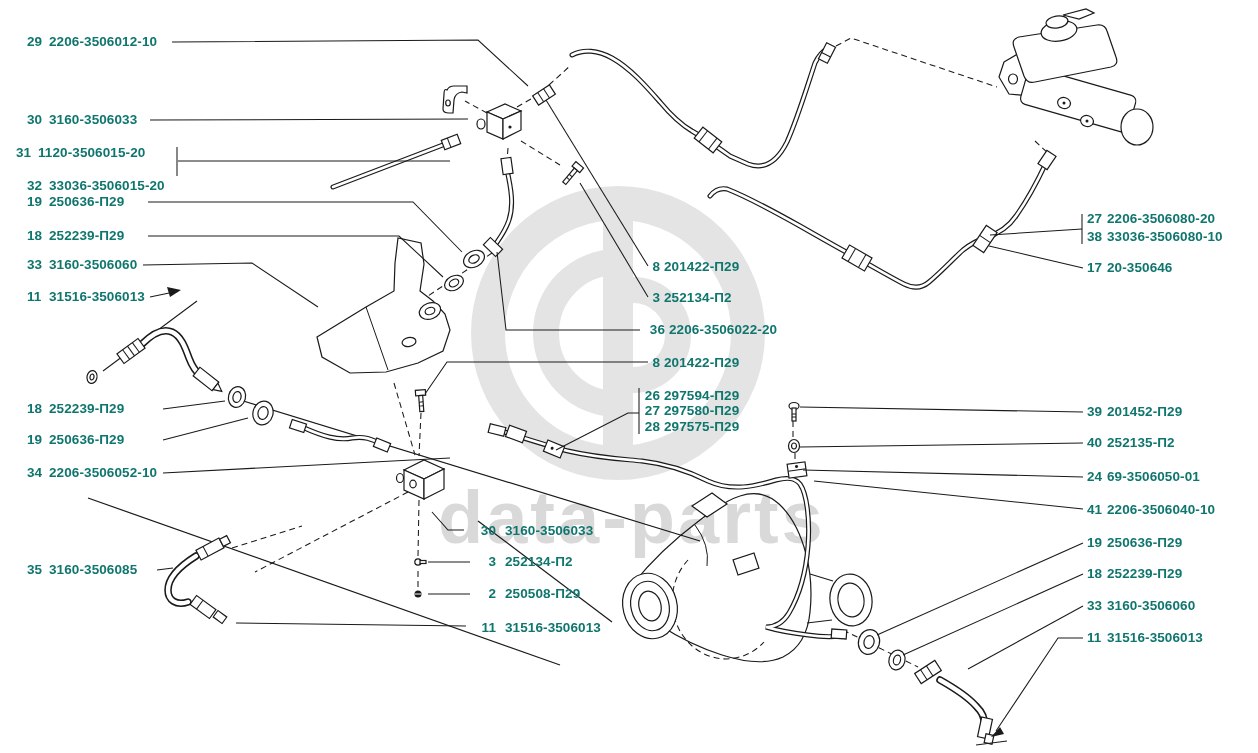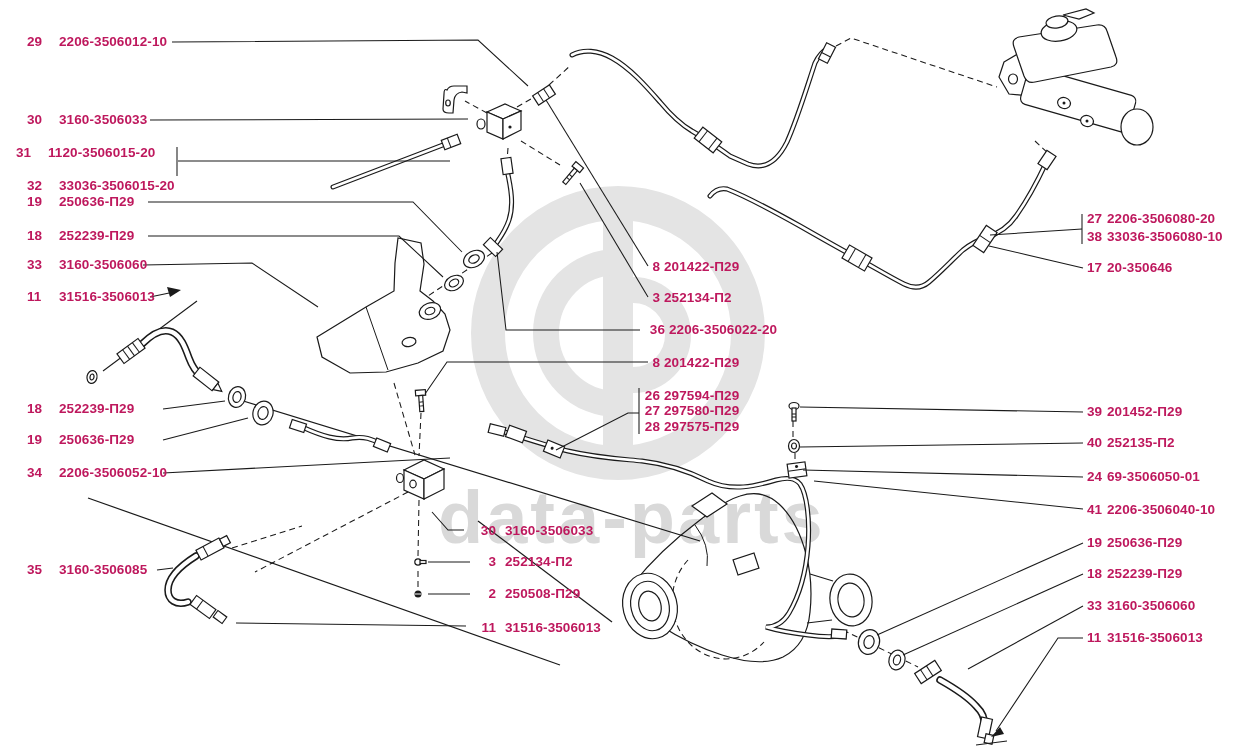--- a/index.html
+++ b/index.html
@@ -1,22 +1,22 @@
 <!DOCTYPE html>
 <html><head>
 <meta charset="utf-8">
 <style>
   html,body{margin:0;padding:0;background:#fff;}
   .canvas{position:relative;width:1258px;height:753px;background:#fff;overflow:hidden;
           font-family:"Liberation Sans",sans-serif;}
   .canvas svg{position:absolute;left:0;top:0;}
   .co{position:absolute;display:flex;line-height:16px;white-space:nowrap;
-      font:bold 13.5px "Liberation Sans",sans-serif;color:#be185d;letter-spacing:.1px;}
+      font:bold 13.5px "Liberation Sans",sans-serif;color:#0f766e;letter-spacing:.1px;}
   .co .n{width:22px;}
-  .co .c{margin-left:10px;}
+  .co .c{}
   .co.mid .n{width:24px;text-align:right;}
   .co.mid .c{margin-left:4px;}
   .co.mb .n{width:26px;text-align:right;}
   .co.mb .c{margin-left:9px;}
   .co.rt .n{width:20px;}
   .co.rt .c{margin-left:0;}
   .ln{stroke:#1a1a1a;stroke-width:1.2;fill:none;}
   .ld{stroke:#1a1a1a;stroke-width:1.05;fill:none;}
   .dash{stroke:#1a1a1a;stroke-width:1.05;fill:none;stroke-dasharray:6 4;}
   .po{stroke:#1a1a1a;stroke-width:5;fill:none;stroke-linecap:round;}

